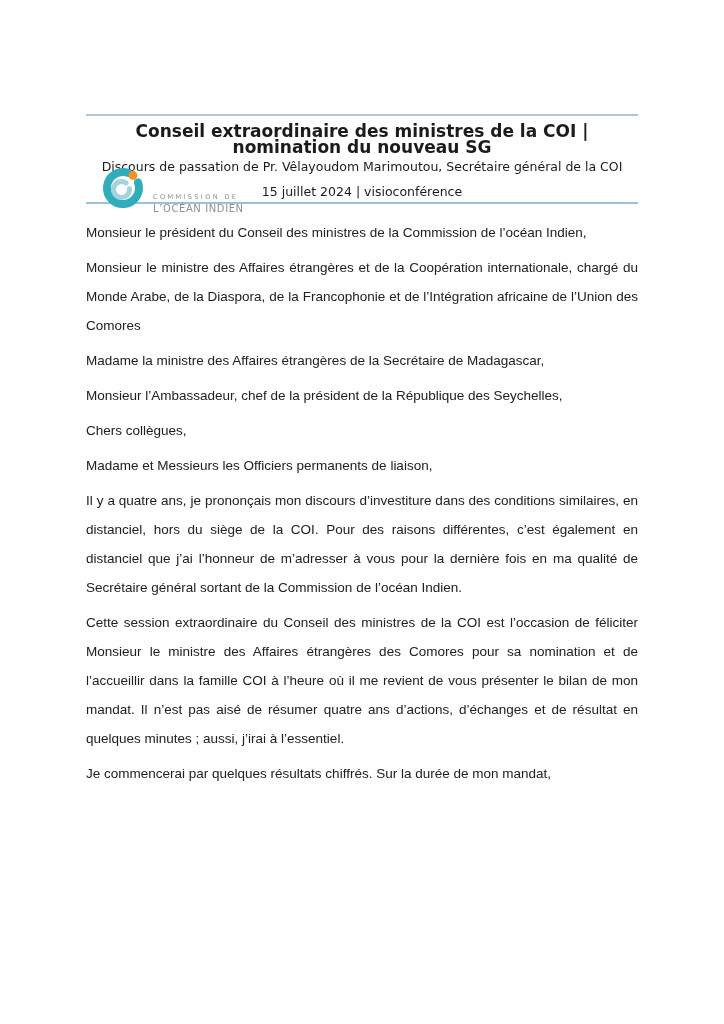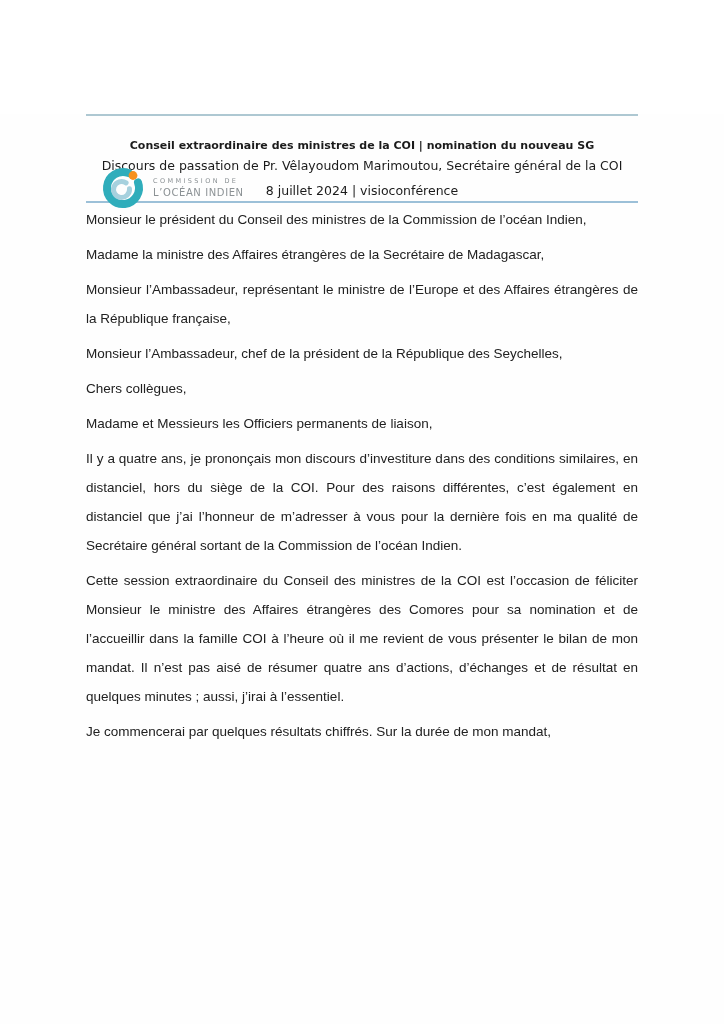--- a/index.html
+++ b/index.html
@@ -17,21 +17,21 @@
     background: var(--page-bg, #fefefe);
     color: var(--text, #212121);
   }
 
   
   .logo {
     position: absolute;
     left: 98px;
     top: 46px;
     display: flex;
-    align-items: center;
+    align-items: flex-end;
     gap: 7px;
   }
   .logo svg { display: block; }
   .logo-text { display: flex; flex-direction: column; justify-content: center; }
   .logo-line1 {
     font-family: "DejaVu Sans", sans-serif;
     font-size: 6.5px;
     letter-spacing: 2.4px;
     color: var(--logo-text-gray, #8b9194);
     margin-bottom: 2px;
@@ -46,25 +46,25 @@
   }
 
   
   .content { padding: 0 86px; }
 
   .divider { height: 2px; width: 100%; }
   .divider-top { margin-top: 114px; background: var(--header-divider-top, #aec8d2); }
   .divider-header-bottom { margin-top: 2px; background: var(--header-divider-bottom, #9cc0d8); }
 
   .header { text-align: center; font-family: "DejaVu Sans", sans-serif; color: #1b1b1b; }
-  .title    { padding-top: 22px; font-size: 11px; font-weight: bold; line-height: 16px; }
+  .title    { padding-top: 7px; font-size: 17px; font-weight: bold; line-height: 16px; }
   .subtitle { margin-top: 4px; font-size: 12.5px; line-height: 16px; }
   .dateline { margin-top: 9px;  font-size: 12.5px; line-height: 16px; }
 
-  .body-text { margin-top: 2px; }
+  .body-text { margin-top: 14px; }
   .body-text p {
     font-size: 13.5px;
     line-height: 29px;
     text-align: justify;
     margin-bottom: 6px;
     color: var(--text, #212121);
   }
 </style>
 </head>
 <body>
@@ -86,29 +86,29 @@
     </div>
   </div>
 
   <div class="content">
 
     <div class="divider divider-top"></div>
 
     <div class="header">
       <div class="title">Conseil extraordinaire des ministres de la COI | nomination du nouveau SG</div>
       <div class="subtitle">Discours de passation de Pr. Vêlayoudom Marimoutou, Secrétaire général de la COI</div>
-      <div class="dateline">8 juillet 2024 | visioconférence</div>
+      <div class="dateline">15 juillet 2024 | visioconférence</div>
     </div>
 
     <div class="divider divider-header-bottom"></div>
 
     <div class="body-text">
       <p>Monsieur le président du Conseil des ministres de la Commission de l’océan Indien,</p>
+      <p>Monsieur le ministre des Affaires étrangères et de la Coopération internationale, chargé du Monde Arabe, de la Diaspora, de la Francophonie et de l’Intégration africaine de l’Union des Comores</p>
       <p>Madame la ministre des Affaires étrangères de la Secrétaire de Madagascar,</p>
-      <p>Monsieur l’Ambassadeur, représentant le ministre de l’Europe et des Affaires étrangères de la République française,</p>
       <p>Monsieur l’Ambassadeur, chef de la président de la République des Seychelles,</p>
       <p>Chers collègues,</p>
       <p>Madame et Messieurs les Officiers permanents de liaison,</p>
       <p>Il y a quatre ans, je prononçais mon discours d’investiture dans des conditions similaires, en distanciel, hors du siège de la COI. Pour des raisons différentes, c’est également en distanciel que j’ai l’honneur de m’adresser à vous pour la dernière fois en ma qualité de Secrétaire général sortant de la Commission de l’océan Indien.</p>
       <p>Cette session extraordinaire du Conseil des ministres de la COI est l’occasion de féliciter Monsieur le ministre des Affaires étrangères des Comores pour sa nomination et de l’accueillir dans la famille COI à l’heure où il me revient de vous présenter le bilan de mon mandat. Il n’est pas aisé de résumer quatre ans d’actions, d’échanges et de résultat en quelques minutes ; aussi, j’irai à l’essentiel.</p>
       <p>Je commencerai par quelques résultats chiffrés. Sur la durée de mon mandat,</p>
     </div>
 
   </div>
 

